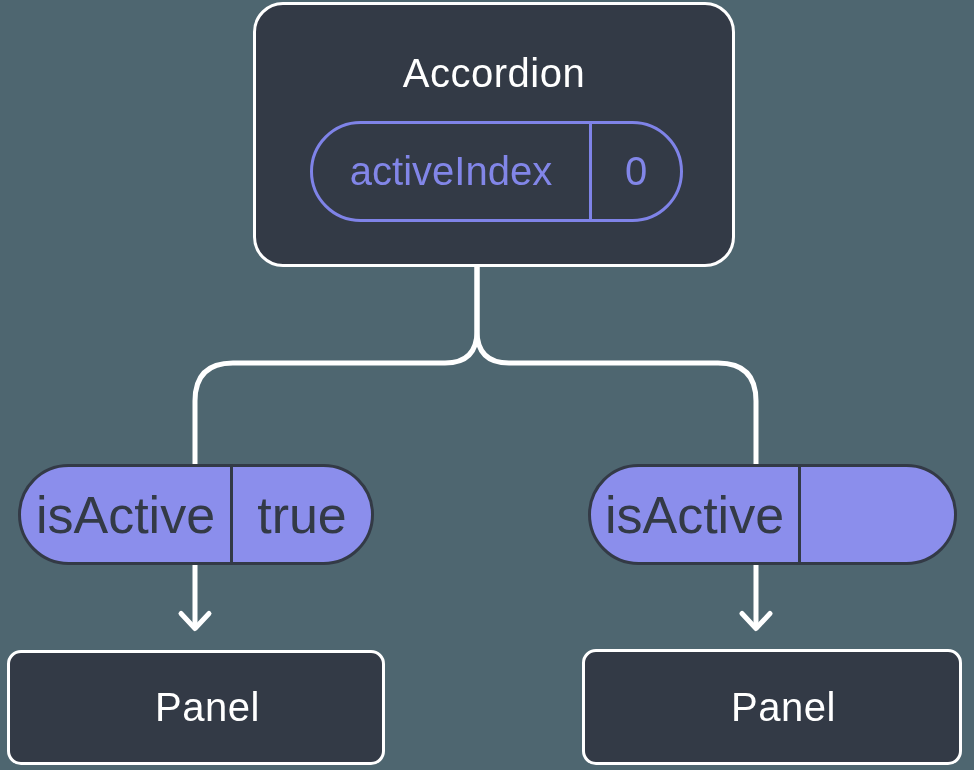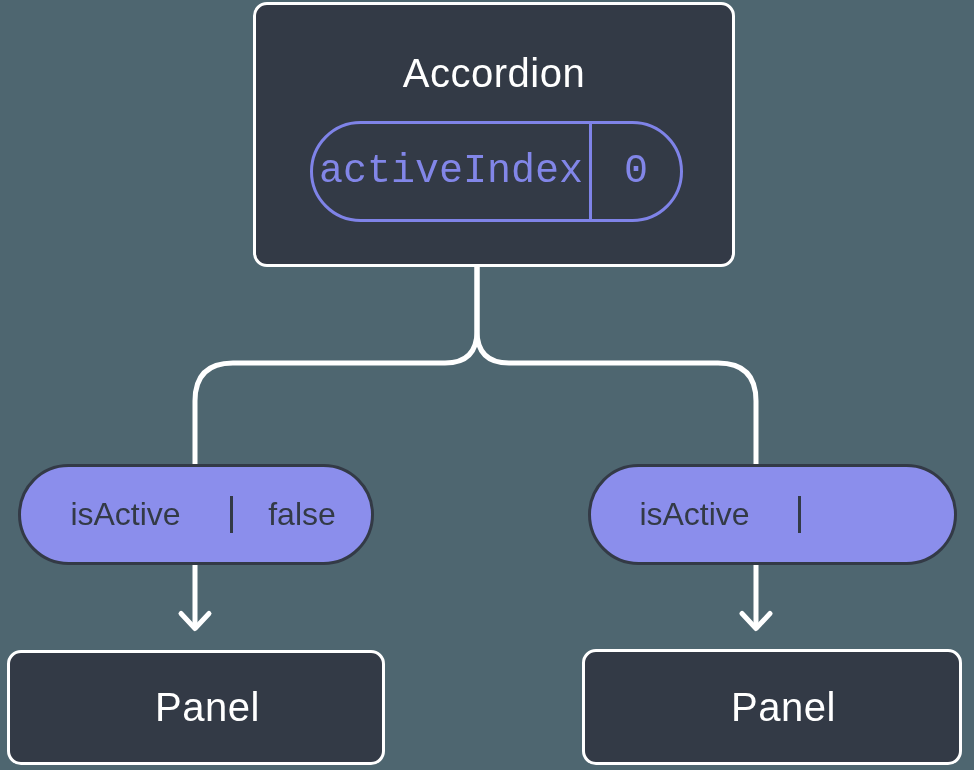--- a/index.html
+++ b/index.html
@@ -34,58 +34,56 @@
     stroke-linecap:round;
     stroke-linejoin:round;
   }
   .node{
     position:absolute;
     background:var(--node-fill);
     border:3px solid var(--node-border);
     border-radius:14px;
   }
   .root-node{
-    left:253px;top:2px;width:482px;height:265px;
+    left:253px;top:2px;width:482px;height:265px;border-radius:30px;
   }
   .root-title{
     position:absolute;left:0;top:48px;width:100%;
     text-align:center;
     color:var(--text-light);
     font-size:40px;line-height:1;
     letter-spacing:0.5px;
   }
   .prop-pill{
     position:absolute;left:54px;top:116px;
     width:373px;height:101px;
     border:3px solid var(--accent-stroke);
     border-radius:51px;
     display:flex;
     color:var(--accent-text);
     font-size:40px;
-    font-family:Liberation Mono, monospace;
   }
   .prop-pill .seg-key{
     flex:0 0 279px;
     border-right:3px solid var(--accent-stroke);
     display:flex;align-items:center;justify-content:center;
   }
   .prop-pill .seg-val{
     flex:1 1 auto;
     display:flex;align-items:center;justify-content:center;
   }
   .state-pill{
     position:absolute;
     height:101px;
     background:var(--pill-fill);
     border:3px solid var(--pill-dark);
     border-radius:51px;
     display:flex;
     color:var(--pill-dark);
-    font-size:32px;
-    align-items:center;
+    font-size:52px;
   }
   .state-pill.left{left:18px;top:464px;width:356px;}
   .state-pill.right{left:588px;top:464px;width:369px;}
   .state-pill .seg-key{
     display:flex;align-items:center;justify-content:center;
     border-right:3px solid var(--pill-dark);
   }
   .state-pill.left .seg-key{flex:0 0 212px;}
   .state-pill.right .seg-key{flex:0 0 210px;}
   .state-pill .seg-val{
@@ -117,21 +115,21 @@
   <div class="node root-node">
     <div class="root-title">Accordion</div>
     <div class="prop-pill">
       <div class="seg-key">activeIndex</div>
       <div class="seg-val">0</div>
     </div>
   </div>
 
   <div class="state-pill left">
     <div class="seg-key">isActive</div>
-    <div class="seg-val">false</div>
+    <div class="seg-val">true</div>
   </div>
 
   <div class="state-pill right">
     <div class="seg-key">isActive</div>
   </div>
 
   <div class="node panel-node left">Panel</div>
 
   <div class="node panel-node right">Panel</div>
 

